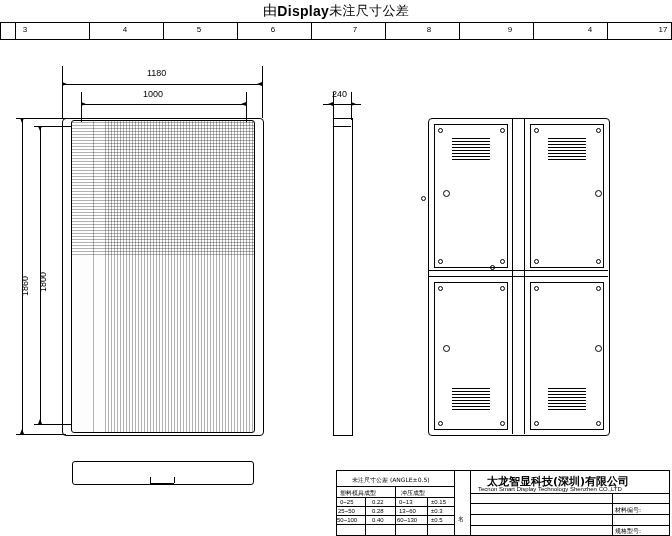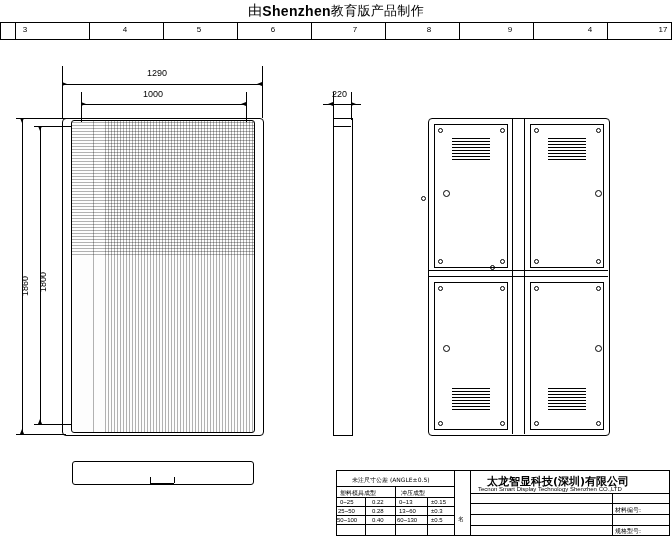--- a/index.html
+++ b/index.html
@@ -66,22 +66,22 @@
   .arrow.u{border-left:2.5px solid transparent;border-right:2.5px solid transparent;border-bottom:5px solid #000;}
   .arrow.d{border-left:2.5px solid transparent;border-right:2.5px solid transparent;border-top:5px solid #000;}
 </style>
 </head>
 <body>
 
 <div id="sheet">
 
   <div class="banner">
     <span>由 </span>
-      <b>Shenzhen</b>
-      <span class="cn"> 教育版产品制作</span>
+      <b>Display</b>
+      <span class="cn"> 未注尺寸公差</span>
   </div>
 
   <div class="ruler">
     <div class="tick" style="left:0px"></div>
     <div class="tick" style="left:15px"></div>
     <div class="tick" style="left:89px"></div>
     <div class="tick" style="left:163px"></div>
     <div class="tick" style="left:237px"></div>
     <div class="tick" style="left:311px"></div>
     <div class="tick" style="left:385px"></div>
@@ -101,21 +101,21 @@
   </div>
 
   <div class="panel-outer" style="left:62px;top:118px;width:200px;height:316px;"></div>
   <div class="panel" style="left:71px;top:120px;width:182px;height:311px;"></div>
 
   <div class="ln vl" style="left:62px;top:66px;height:52px;"></div>
   <div class="ln vl" style="left:262px;top:66px;height:52px;"></div>
   <div class="ln hl" style="left:62px;top:84px;width:200px;"></div>
   <div class="arrow r" style="left:62px;top:81.5px;"></div>
   <div class="arrow l" style="left:257px;top:81.5px;"></div>
-  <div class="lbl arrowtxt" style="left:147px;top:68px;">1290</div>
+  <div class="lbl arrowtxt" style="left:147px;top:68px;">1180</div>
 
   <div class="ln vl" style="left:81px;top:92px;height:30px;"></div>
   <div class="ln vl" style="left:246px;top:92px;height:30px;"></div>
   <div class="ln hl" style="left:81px;top:104px;width:165px;"></div>
   <div class="arrow r" style="left:81px;top:101.5px;"></div>
   <div class="arrow l" style="left:241px;top:101.5px;"></div>
   <div class="lbl arrowtxt" style="left:143px;top:89px;">1000</div>
 
   <div class="ln hl" style="left:16px;top:118px;width:50px;"></div>
   <div class="ln hl" style="left:16px;top:434px;width:50px;"></div>
@@ -132,21 +132,21 @@
   <div class="lbl arrowtxt v" style="left:38px;top:292px;transform:rotate(-90deg);">1800</div>
 
   <div class="side" style="left:333px;top:118px;width:18px;height:316px;"></div>
   <div class="ln hl" style="left:333px;top:126px;width:18px;"></div>
 
   <div class="ln vl" style="left:333px;top:92px;height:28px;"></div>
   <div class="ln vl" style="left:351px;top:92px;height:28px;"></div>
   <div class="ln hl" style="left:323px;top:104px;width:38px;"></div>
   <div class="arrow l" style="left:328px;top:101.5px;"></div>
   <div class="arrow r" style="left:351px;top:101.5px;"></div>
-  <div class="lbl arrowtxt" style="left:332px;top:89px;">220</div>
+  <div class="lbl arrowtxt" style="left:332px;top:89px;">240</div>
 
   <div class="back-outer" style="left:428px;top:118px;width:180px;height:316px;"></div>
 
   <div class="ln vl" style="left:512px;top:118px;height:316px;"></div>
   <div class="ln vl" style="left:524px;top:118px;height:316px;"></div>
 
   <div class="ln hl" style="left:428px;top:270px;width:180px;"></div>
   <div class="ln hl" style="left:428px;top:276px;width:180px;"></div>
 
   <div class="door" style="left:434px;top:124px;width:72px;height:142px;"></div>

